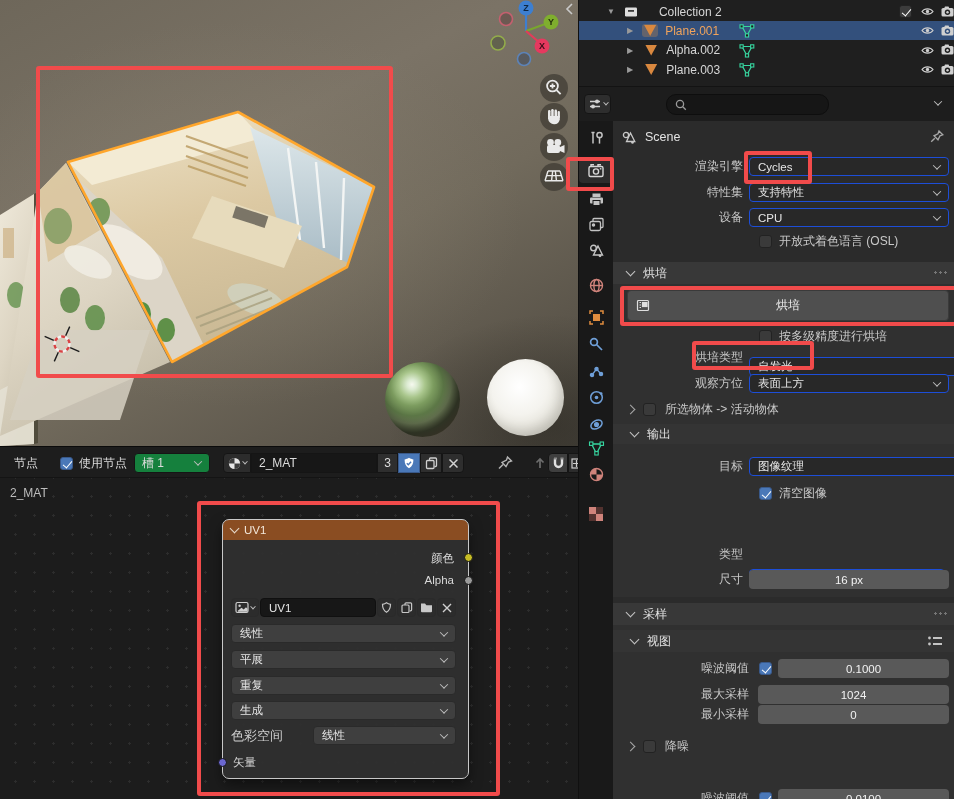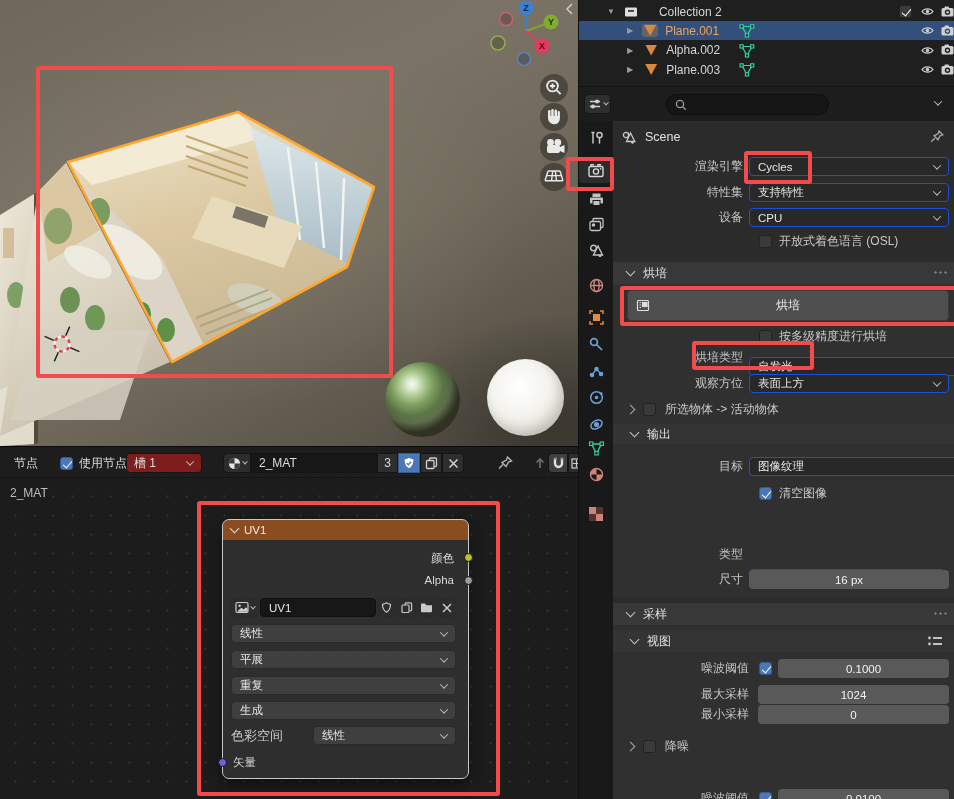--- a/index.html
+++ b/index.html
@@ -226,21 +226,21 @@
   </div>
 
   <div id="node-header">
     <div class="hitem" style="left:14px">
         <span>节点</span>
       </div>
     <div class="hitem" style="left:60px;gap:6px">
       <span class="cb on"></span>
       <span>使用节点</span>
     </div>
-    <div class="hitem btnfield" style="left:126px;width:76px;border-radius:4px;background:#7f1d1d;padding:0 7px">
+    <div class="hitem btnfield" style="left:134px;width:76px;border-radius:4px;background:#15803d;padding:0 7px">
       <span>槽 1</span>
         <span class="chev" style="position:absolute;right:8px"></span>
     </div>
     <div class="hitem" style="left:223px">
       <div class="btnfield" style="width:28px;border-radius:4px 0 0 4px;justify-content:center;gap:2px;background:#2c2c2c">
         <svg width="13" height="13">
             <circle cx="6.5" cy="6.5" r="5.6" fill="#e6e6e6"></circle>
             <path d="M6.5 0.9 A5.6 5.6 0 0 0 0.9 6.5 H6.5 Z M6.5 6.5 H12.1 A5.6 5.6 0 0 1 6.5 12.1 Z" fill="#3c3c3c"></path>
           </svg>
         <span class="chev" style="width:4px;height:4px"></span>

